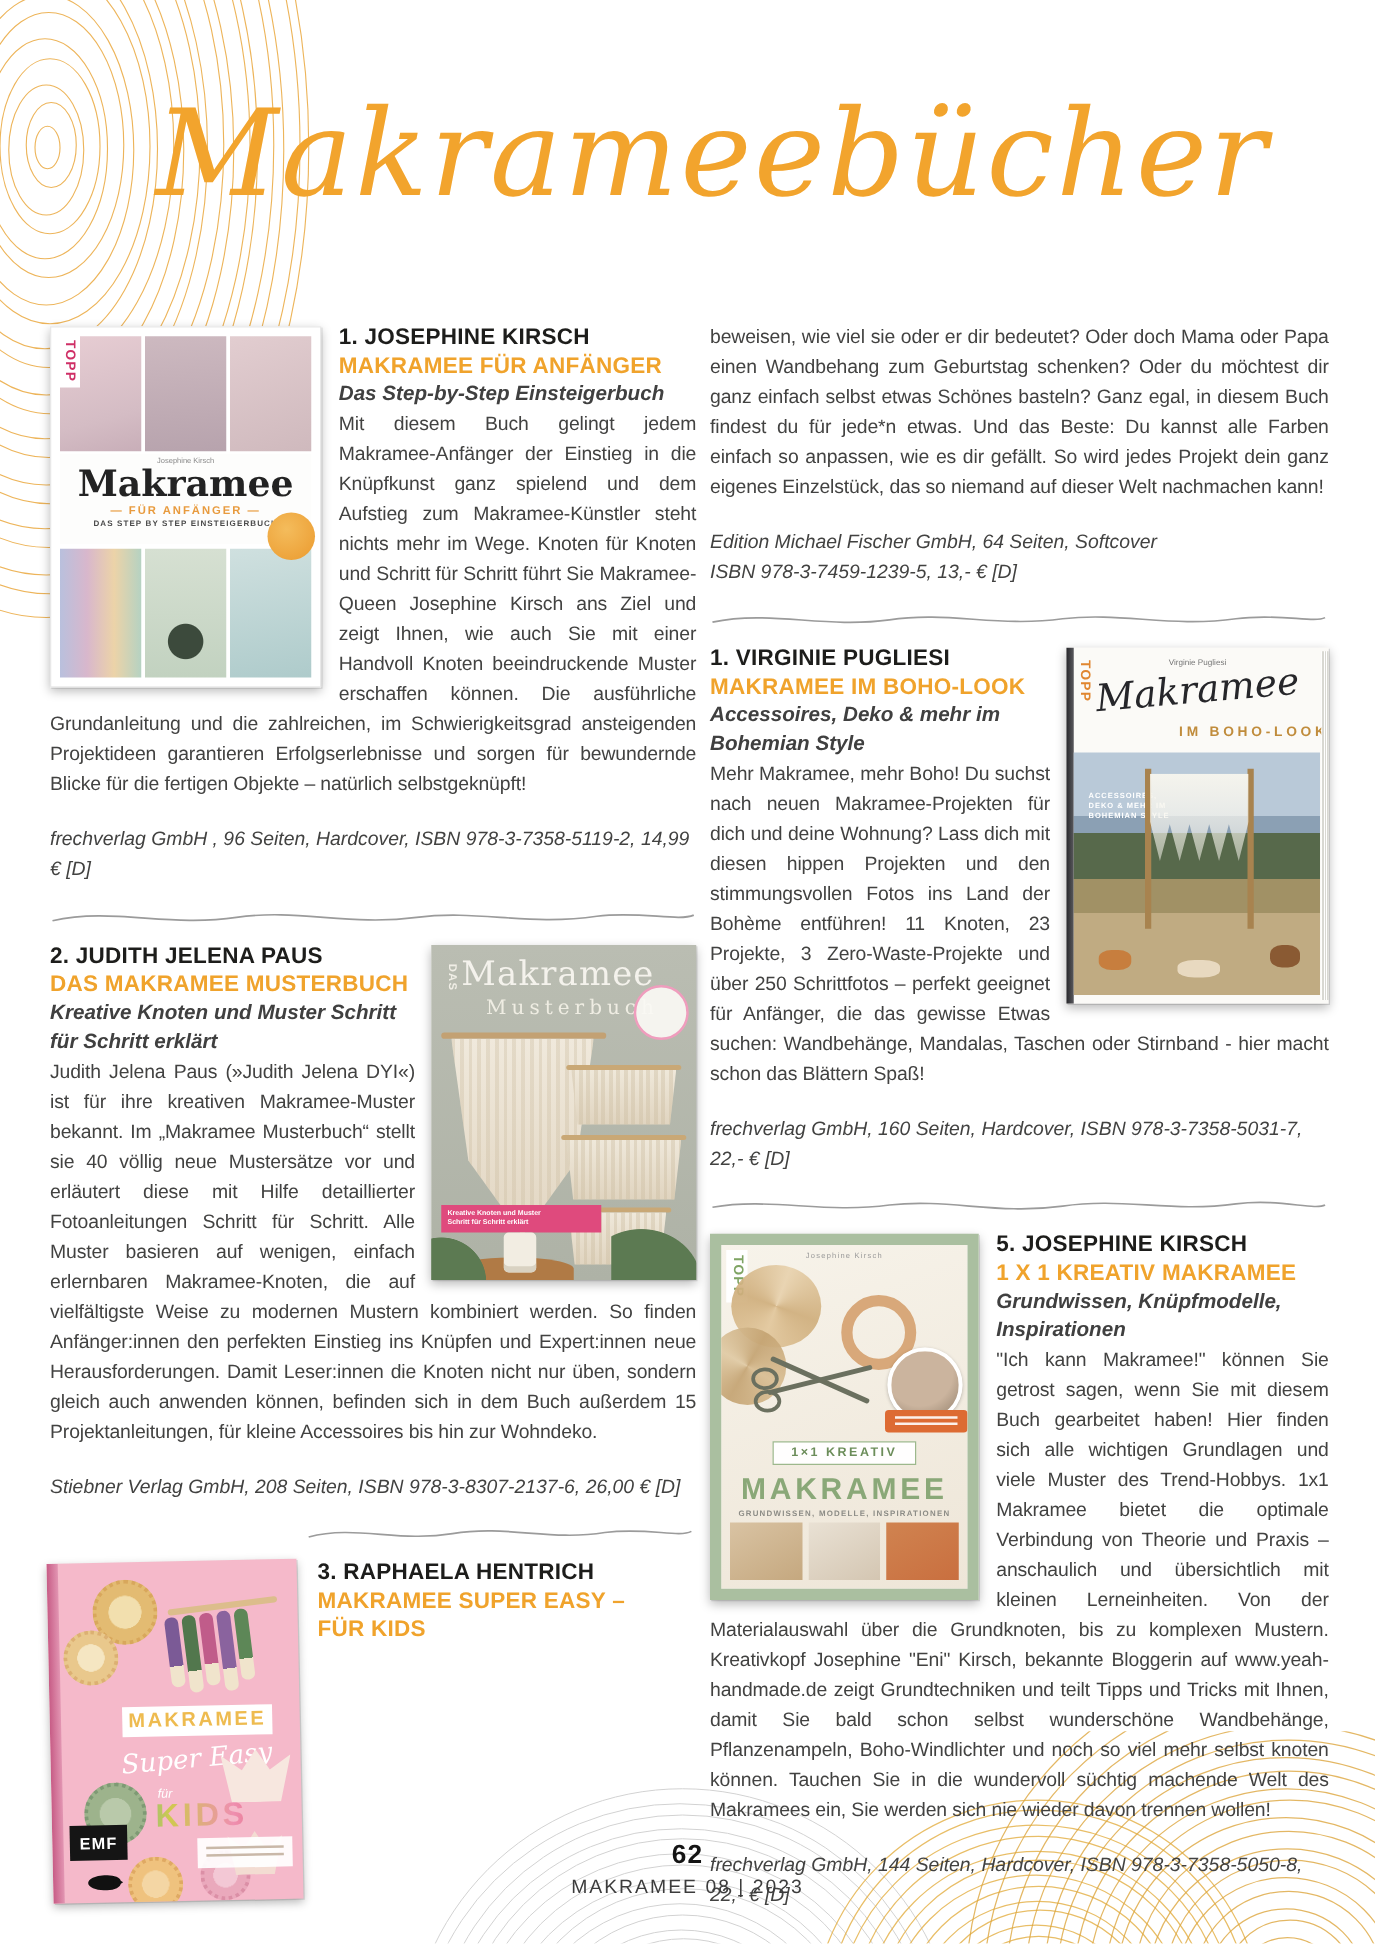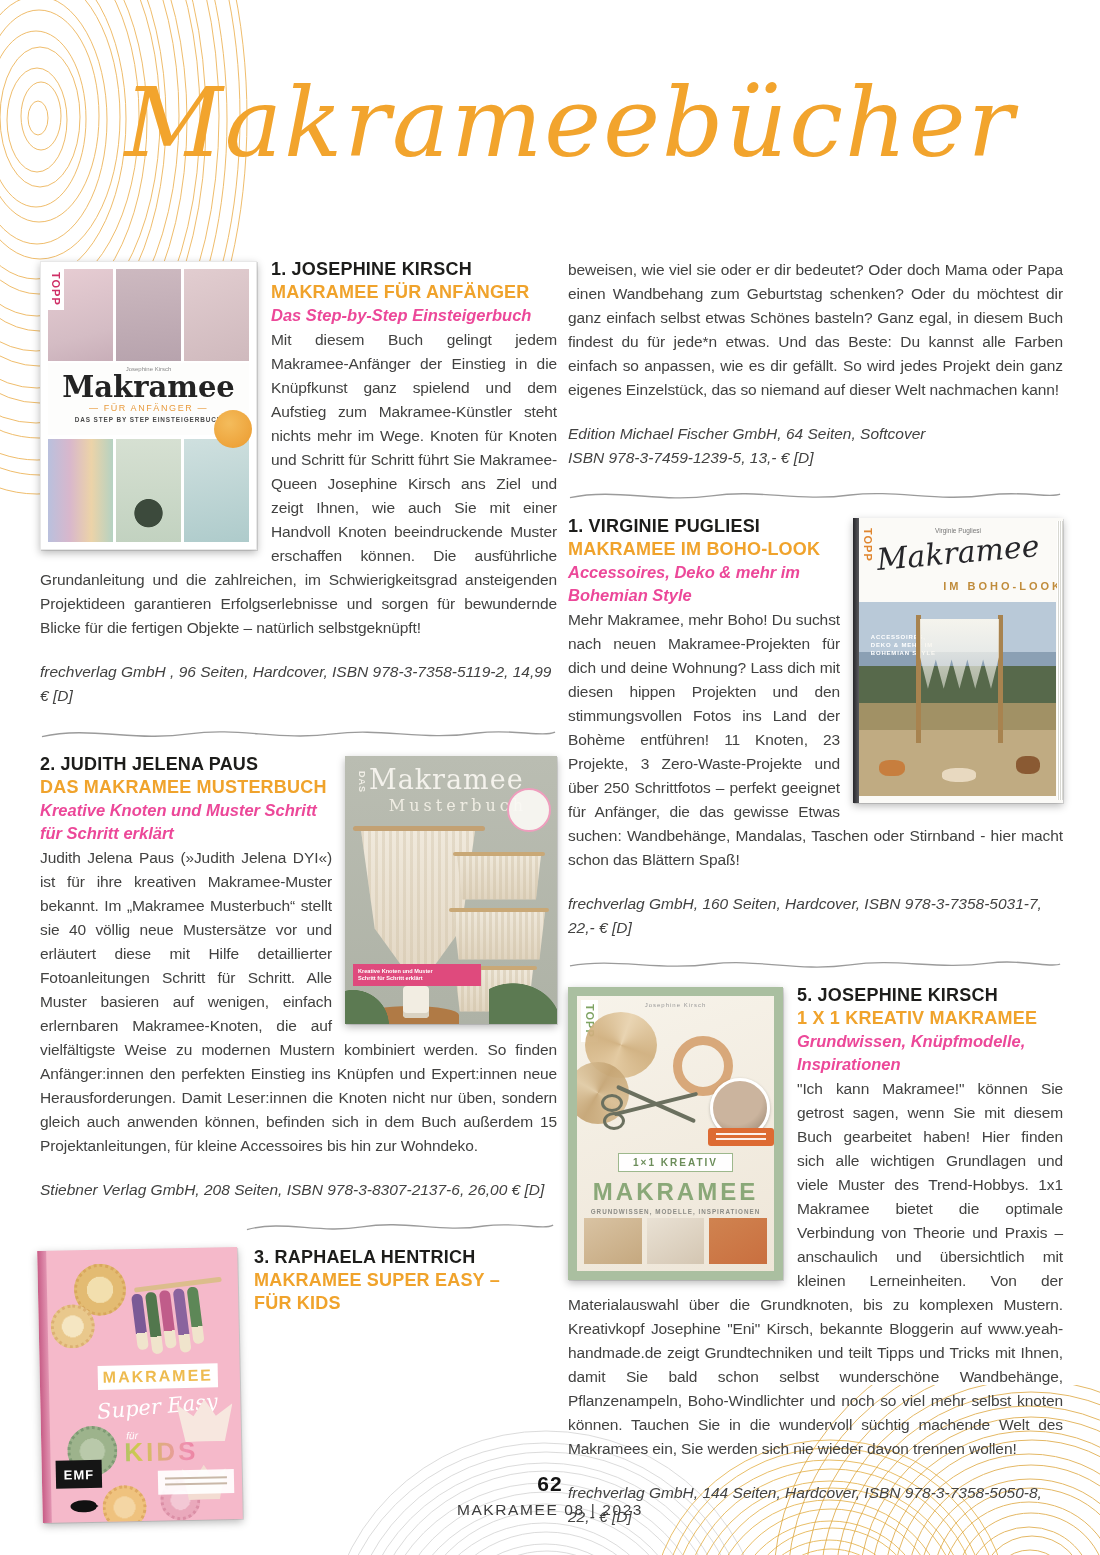--- a/index.html
+++ b/index.html
@@ -13,21 +13,21 @@
     font-family:"DejaVu Serif",serif;font-style:italic;font-weight:400;
     font-size:96px;line-height:150px;color:#f2a42d;letter-spacing:2px;}
 
   
   .col{position:absolute;top:258px;}
   #col-left{left:40px;width:517px;}
   #col-right{left:568px;width:495px;}
 
   .bk-head{font-weight:700;font-size:18px;line-height:23px;color:#1d1d1b;letter-spacing:.2px;}
   .bk-title{font-weight:700;font-size:18px;line-height:23px;color:#f0a32c;letter-spacing:.2px;}
-  .bk-sub{font-weight:700;font-style:italic;font-size:16.5px;line-height:23px;color:#ec4899;}
+  .bk-sub{font-weight:700;font-style:italic;font-size:16.5px;line-height:23px;color:#404040;}
   .body{font-size:15.5px;line-height:24px;text-align:justify;letter-spacing:-.1px;
         color:#424241;hyphens:auto;margin:1px 0 0;}
   .pub{font-style:italic;font-size:15.5px;line-height:24px;color:#424241;margin-top:20px;clear:both;}
 
   .float-l{float:left;margin:3px 14px 8px 0;}
   .float-r{float:right;margin:3px 0 8px 13px;}
 
   .divider{clear:both;margin:9px 0 11px;}
   .divider svg{width:100%;height:18px;}
   .divider.inset{margin-left:205px;}
@@ -45,21 +45,21 @@
   
   .cover1{width:215px;height:287px;border:1px solid #e8e8e8;}
   .c1-top{position:absolute;top:7px;left:7px;right:7px;height:92px;display:flex;gap:3px;}
   .c1-top div,.c1-bot div{flex:1;}
   .c1-p1{background:linear-gradient(165deg,#e7cdd3,#d4bcc4 70%,#c8aeb8);}
   .c1-p2{background:linear-gradient(175deg,#cdb9c0,#b7a3ad);}
   .c1-p3{background:linear-gradient(160deg,#e2cdd0,#cfb9bd);}
   .c1-mid{position:absolute;top:101px;left:7px;right:7px;height:72px;background:#fdfdfc;text-align:center;}
   .c1-author{font-size:6px;color:#8a8a8a;margin-top:3px;}
   .c1-title{font-family:"DejaVu Serif",serif;font-weight:700;font-size:29px;line-height:31px;color:#232323;}
-  .c1-sub{font-size:9px;font-weight:400;color:#e89b3e;letter-spacing:1.6px;}
+  .c1-sub{font-size:9px;font-weight:700;color:#e89b3e;letter-spacing:1.6px;}
   .c1-sub::before{content:"—  ";}
   .c1-sub::after{content:"  —";}
   .c1-tag{font-size:6.4px;font-weight:700;color:#4a4a4a;letter-spacing:.9px;margin-top:3px;}
   .c1-bot{position:absolute;top:177px;left:7px;right:7px;bottom:7px;display:flex;gap:3px;}
   .c1-p4{background:linear-gradient(90deg,#b9c0dd,#d8b7cc,#ecd3a8,#b5d2c2);}
   .c1-p5{background:radial-gradient(circle at 50% 72%,#3c4a3c 0 17%,rgba(0,0,0,0) 18%),
                linear-gradient(#d6e0d2,#c2d2c0);}
   .c1-p6{background:linear-gradient(170deg,#cfe0df,#aecbcb);}
   .c1-badge{position:absolute;right:4px;top:148px;width:38px;height:38px;border-radius:50%;
             background:radial-gradient(circle at 40% 35%,#f4bc5c,#eb9a2e);}

